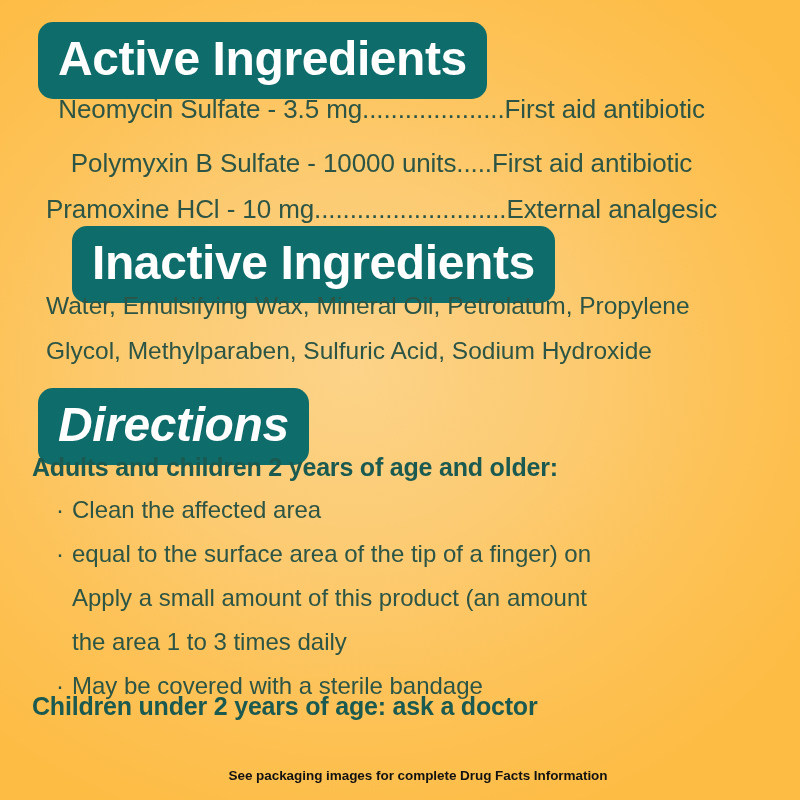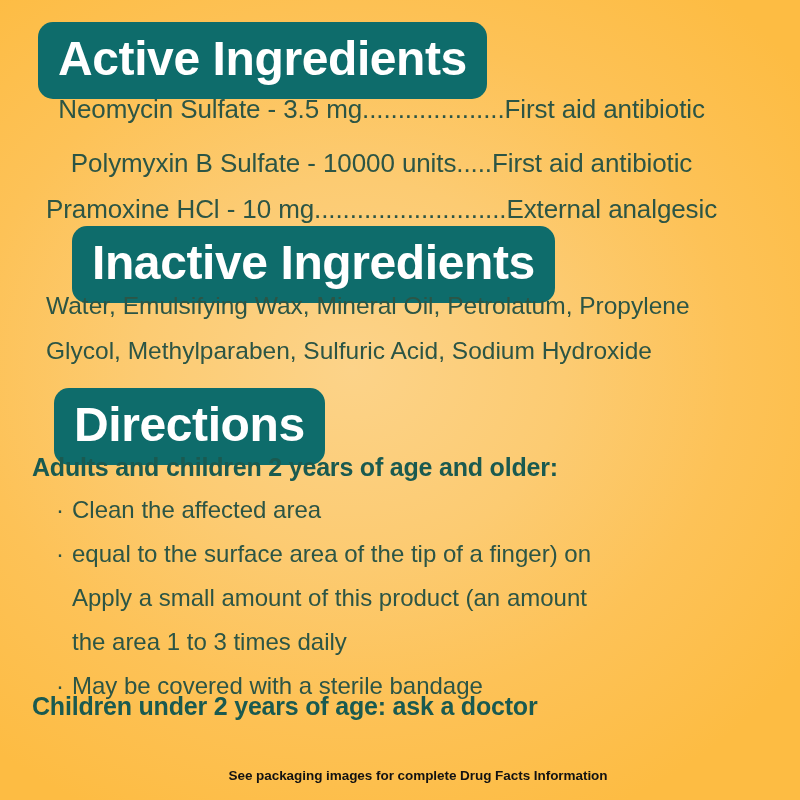--- a/index.html
+++ b/index.html
@@ -101,21 +101,21 @@
 
   <div class="badge-wrap" style="position:absolute; left:0; top:226px;margin-left:34px;">
     <span class="badge">Inactive Ingredients</span>
   </div>
 
   <div class="inact" style="position:absolute; left:0; top:294px;">
     <div>Water, Emulsifying Wax, Mineral Oil, Petrolatum, Propylene</div>
     <div style="margin-top:20px;">Glycol, Methylparaben, Sulfuric Acid, Sodium Hydroxide</div>
   </div>
 
-  <div class="badge-wrap" style="position:absolute; left:16px; top:388px;">
+  <div class="badge-wrap" style="position:absolute; left:0; top:388px;font-style:italic;">
     <span class="badge">Directions</span>
   </div>
 
   <div class="dir-head" style="position:absolute; left:0; top:455px;">Adults and children 2 years of age and older:</div>
 
   <div class="bullets" style="position:absolute; left:0; top:498px;">
 
     <div class="bullet">
       <span class="dot">·</span>
       <span class="txt">

